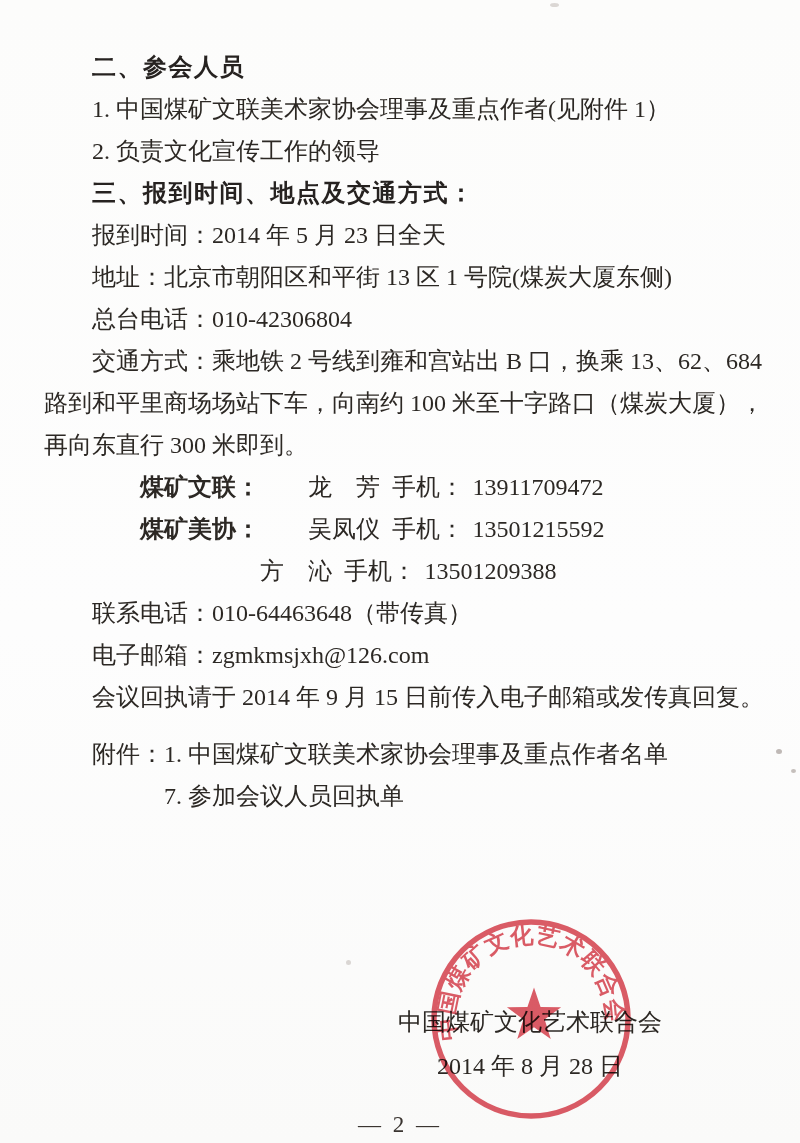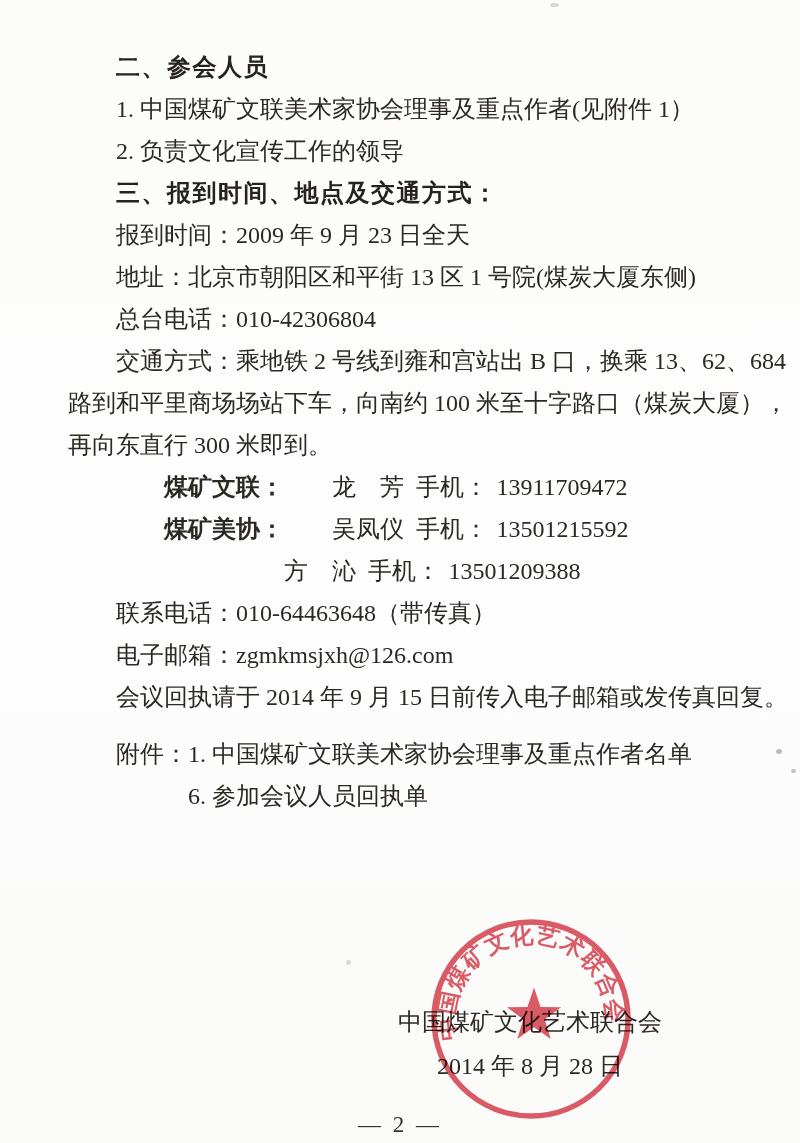--- a/index.html
+++ b/index.html
@@ -5,21 +5,21 @@
   * { margin:0; padding:0; box-sizing:border-box; }
   html,body { width:800px; height:1143px; }
   body {
     position:relative;
     background:linear-gradient(180deg,#fcfcfb 0%, #fdfdfd 55%, #fafaf9 100%);
     font-family:"Liberation Serif","DejaVu Serif",serif;
     color:#2c2824;
     overflow:hidden;
   }
   .content {
-    position:absolute; left:68px; top:46px; width:706px;
+    position:absolute; left:44px; top:46px; width:706px;
     font-size:24px; line-height:42px;
   }
   .line { white-space:nowrap; }
   .ind { text-indent:2em; }
   .h {
     font-family:"Liberation Sans","DejaVu Sans",sans-serif;
     font-weight:700; letter-spacing:1.5px; color:#262220;
   }
   .contact-row .org   { display:inline-block; min-width:5em;font-weight:bold; }
   .contact-row .cname { display:inline-block; min-width:3em; margin-right:0.5em; }
@@ -54,21 +54,21 @@
 <div class="content">
 
   <div class="line ind h">二、参会人员</div>
 
   <div class="line ind">1. 中国煤矿文联美术家协会理事及重点作者(见附件 1）</div>
 
   <div class="line ind">2. 负责文化宣传工作的领导</div>
 
   <div class="line ind h">三、报到时间、地点及交通方式：</div>
 
-  <div class="line ind">报到时间：2009 年 9 月 23 日全天</div>
+  <div class="line ind">报到时间：2014 年 5 月 23 日全天</div>
 
 
   <div class="line ind">地址：北京市朝阳区和平街 13 区 1 号院(煤炭大厦东侧)</div>
 
   <div class="line ind">总台电话：010-42306804</div>
 
   <div class="line ind">交通方式：乘地铁 2 号线到雍和宫站出 B 口，换乘 13、62、684</div>
 
   <div class="line">路到和平里商场场站下车，向南约 100 米至十字路口（煤炭大厦），</div>
 
@@ -92,21 +92,21 @@
   <div class="line ind">
     <span>电子邮箱：</span><span>zgmkmsjxh@126.com</span>
   </div>
 
   <div class="line ind">会议回执请于 2014 年 9 月 15 日前传入电子邮箱或发传真回复。</div>
 
   <div class="attachments">
     <div class="line ind">
       <span>附件：</span><span>1. 中国煤矿文联美术家协会理事及重点作者名单</span>
     </div>
-    <div class="line att-item2">6. 参加会议人员回执单</div>
+    <div class="line att-item2">7. 参加会议人员回执单</div>
   </div>
 
 </div>
 
 <div class="signature">
   <div>中国煤矿文化艺术联合会</div>
   <div>2014 年 8 月 28 日</div>
 </div>
 
 <svg class="stamp" viewBox="0 0 220 220" aria-hidden="true">

